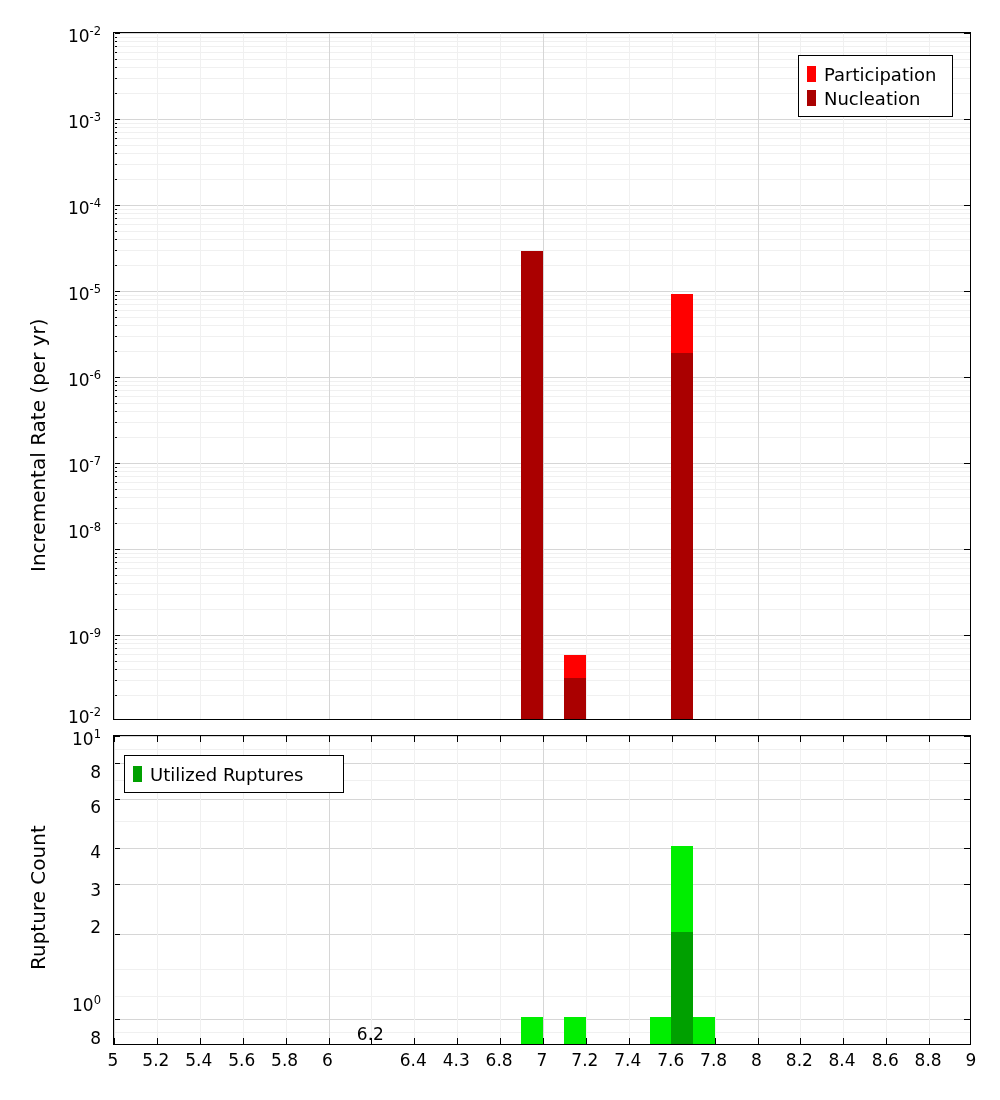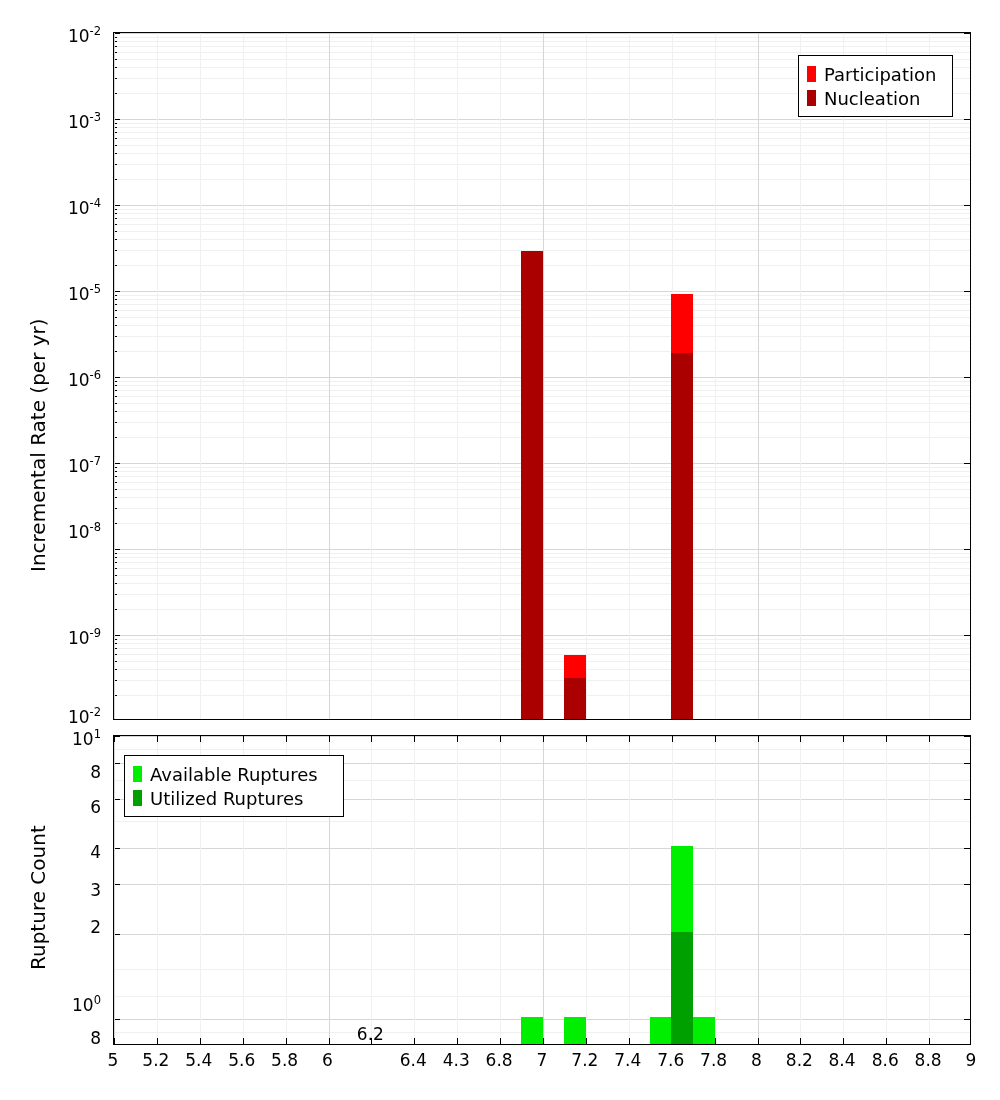--- a/index.html
+++ b/index.html
@@ -501,22 +501,18 @@
       <span class="legend-text">Participation</span>
     </div>
     <div class="legend-row">
       <span class="legend-swatch" style="background:#aa0000;"></span>
       <span class="legend-text">Nucleation</span>
     </div>
   </div>
 
   <div class="legend" id="legend-bottom" style="left:124px; top:755px; width:220px;">
     <div class="legend-row">
-      <span class="legend-swatch" style="background:#00ee00;"></span>
-      <span class="legend-text">Available Ruptures</span>
-    </div>
-    <div class="legend-row">
       <span class="legend-swatch" style="background:#00a000;"></span>
       <span class="legend-text">Utilized Ruptures</span>
     </div>
   </div>
 
 </div>
 
 </body></html>

